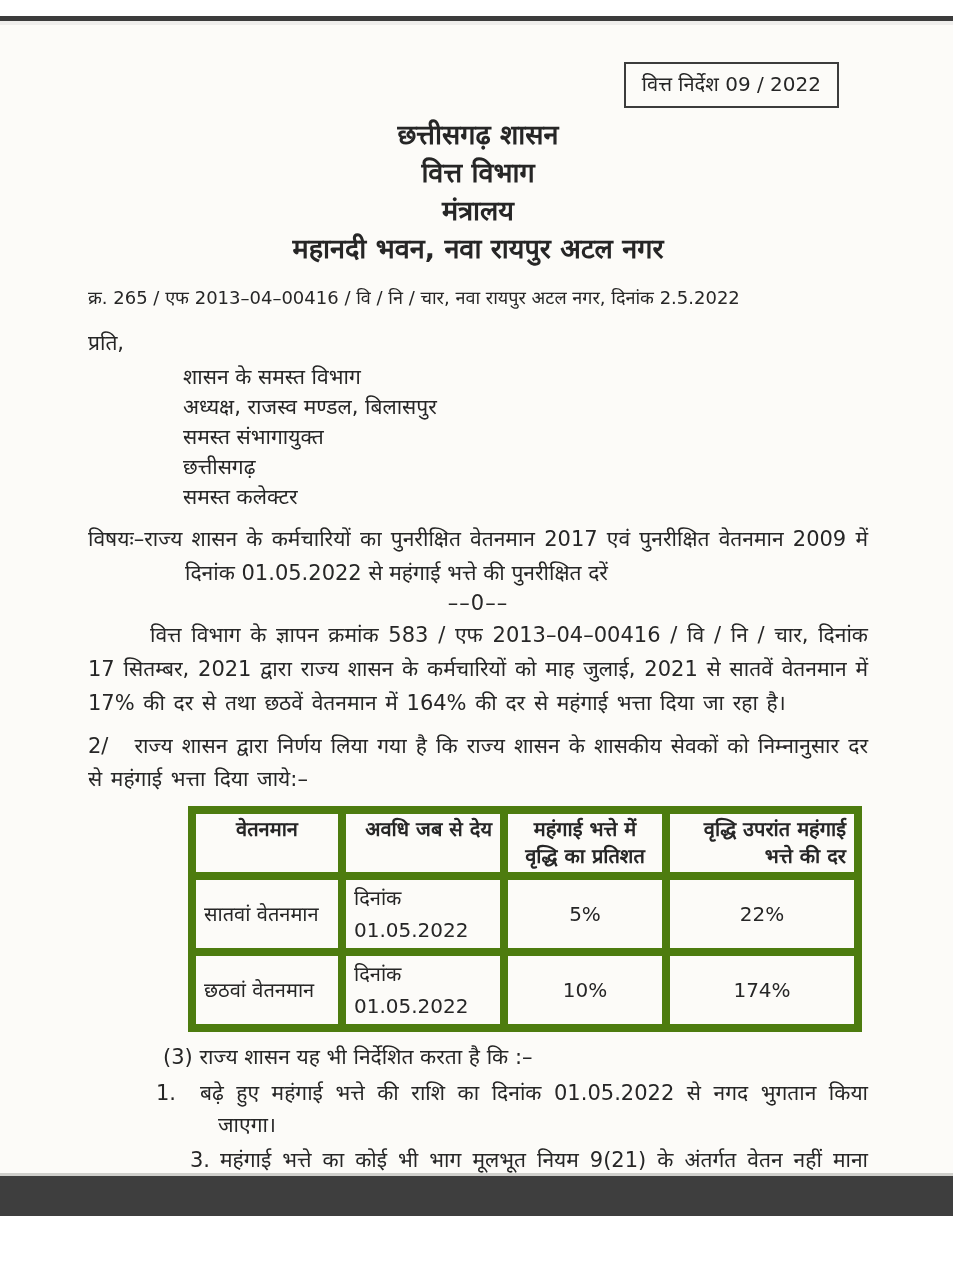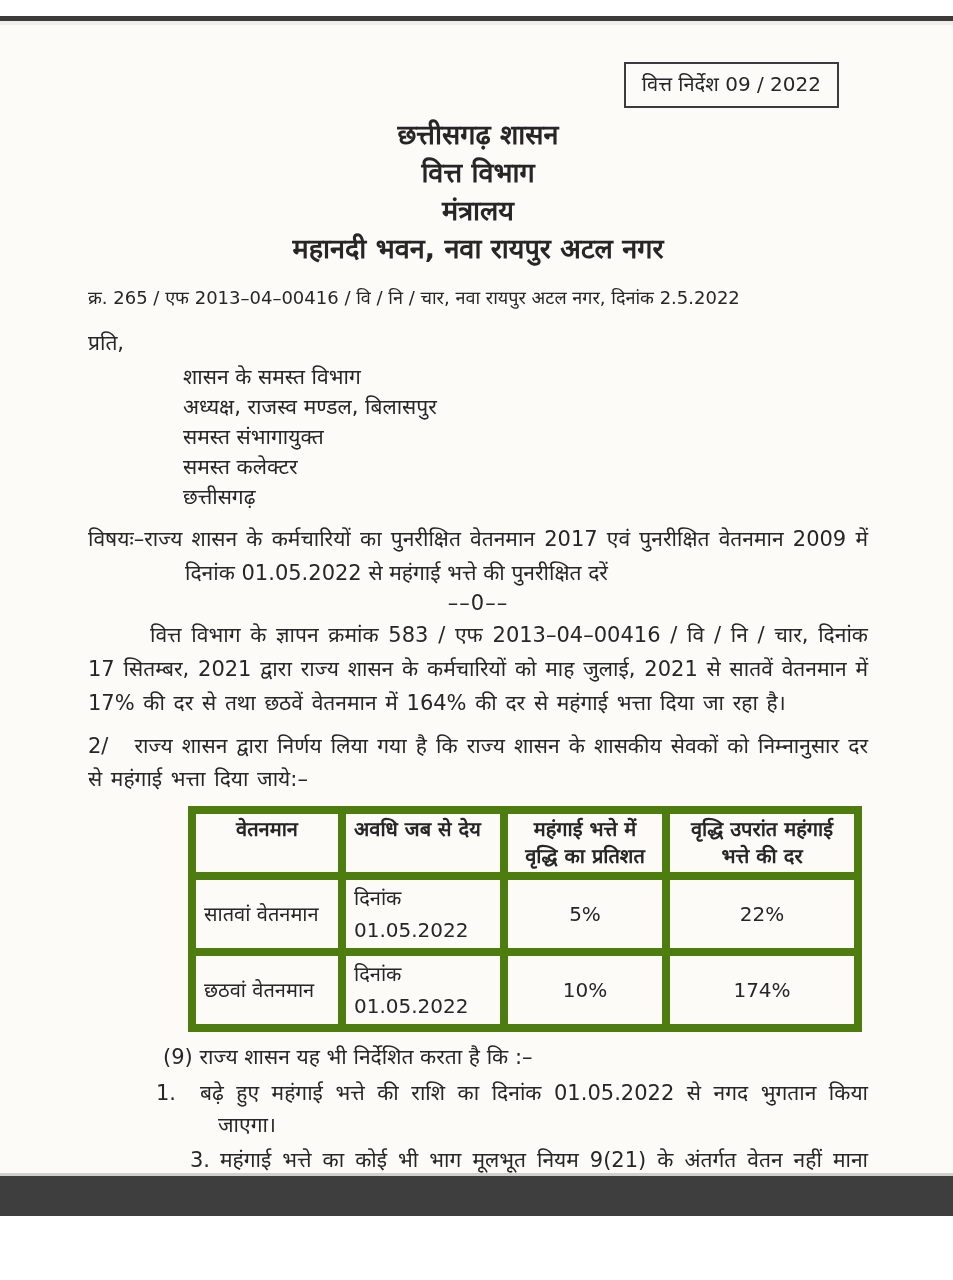--- a/index.html
+++ b/index.html
@@ -82,23 +82,23 @@
     font-size: 20px;
     background: #fcfbf8;
   }
   table.da-table th, table.da-table td {
     border: 8px solid #4d7c0f;
     padding: 2px 8px;
   }
   table.da-table th { font-weight: bold; line-height: 27px; vertical-align: top; }
   table.da-table td { height: 36px; }
   .col-1 { width: 150px; text-align: center; }
-  .col-2 { width: 162px; text-align: left; }
+  .col-2 { width: 162px; text-align: right; }
   .col-3 { width: 162px; text-align: center; }
-  .col-4 { width: 192px; text-align: center; }
+  .col-4 { width: 192px; text-align: right; }
   td.cell-left { text-align: left; }
   td.cell-center { text-align: center; }
 
   .directive-intro { margin-top: 9px; margin-left: 75px; }
 
   .directive { line-height: 32px; text-align: justify; word-spacing: 1px; }
   .directive .num { display: inline-block; text-indent: 0; }
   .d1 { margin-left: 68px; padding-left: 62px; text-indent: -62px; margin-top: 4px; }
   .d1 .num { width: 44px; }
   .d23 { margin-left: 102px; padding-left: 38px; text-indent: -38px; margin-top: 3px; }
@@ -132,22 +132,22 @@
     </div>
 
     <div class="ref-line">क्र. 265 / एफ 2013–04–00416 / वि / नि / चार,  नवा रायपुर अटल नगर, दिनांक 2.5.2022</div>
 
     <div class="salutation">प्रति,</div>
 
     <ul class="addressees">
       <li>शासन के समस्त विभाग</li>
       <li>अध्यक्ष, राजस्व मण्डल, बिलासपुर</li>
       <li>समस्त संभागायुक्त</li>
+      <li>छत्तीसगढ़</li>
       <li>समस्त कलेक्टर</li>
-      <li>छत्तीसगढ़</li>
     </ul>
 
     <div class="subject">विषयः–राज्य शासन के कर्मचारियों का पुनरीक्षित वेतनमान 2017 एवं पुनरीक्षित वेतनमान 2009 में दिनांक 01.05.2022 से महंगाई भत्ते की पुनरीक्षित दरें</div>
 
     <div class="divider">––0––</div>
 
     <p class="para1">वित्त विभाग के ज्ञापन क्रमांक 583 / एफ 2013–04–00416 / वि / नि / चार, दिनांक 17 सितम्बर, 2021 द्वारा राज्य शासन के कर्मचारियों को माह जुलाई, 2021 से सातवें वेतनमान में 17% की दर से तथा छठवें वेतनमान में 164% की दर से महंगाई भत्ता दिया जा रहा है।</p>
 
     <p class="para2">
       <span class="num">2/</span><span>राज्य शासन द्वारा निर्णय लिया गया है कि राज्य शासन के शासकीय सेवकों को निम्नानुसार दर से महंगाई भत्ता दिया जाये:–</span>
@@ -171,21 +171,21 @@
         </tr>
         <tr>
           <td class="cell-left">छठवां वेतनमान</td>
           <td class="cell-left">दिनांक 01.05.2022</td>
           <td class="cell-center">10%</td>
           <td class="cell-center">174%</td>
         </tr>
       </tbody>
     </table>
 
-    <div class="directive-intro">(9) राज्य शासन यह भी निर्देशित करता है कि :–</div>
+    <div class="directive-intro">(3) राज्य शासन यह भी निर्देशित करता है कि :–</div>
 
     <div class="directive d1">
       <span class="num">1.</span><span>बढ़े हुए महंगाई भत्ते की राशि का दिनांक 01.05.2022 से नगद भुगतान किया जाएगा।</span>
     </div>
 
 
     <div class="directive d23">
       <span class="num">3.</span><span>महंगाई भत्ते का कोई भी भाग मूलभूत नियम 9(21) के अंतर्गत वेतन नहीं माना जायेगा।</span>
     </div>
 

